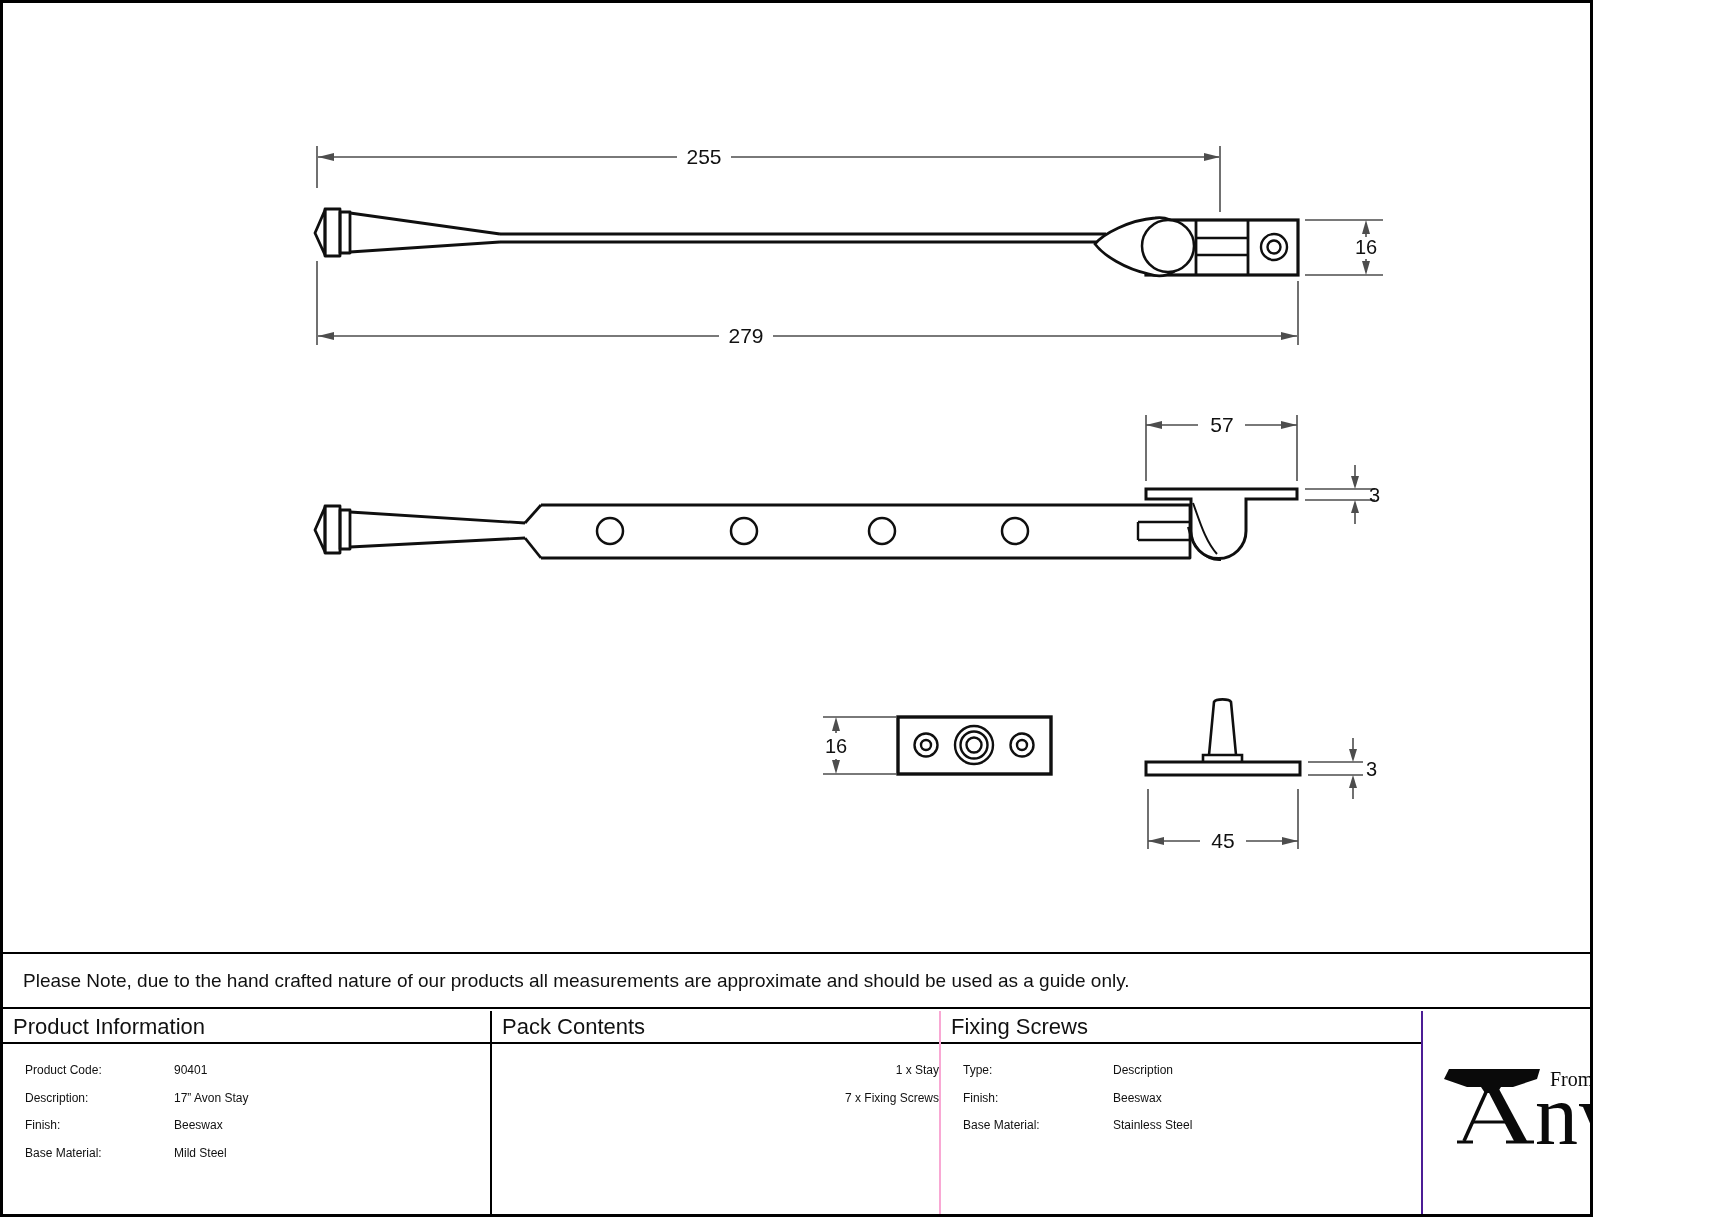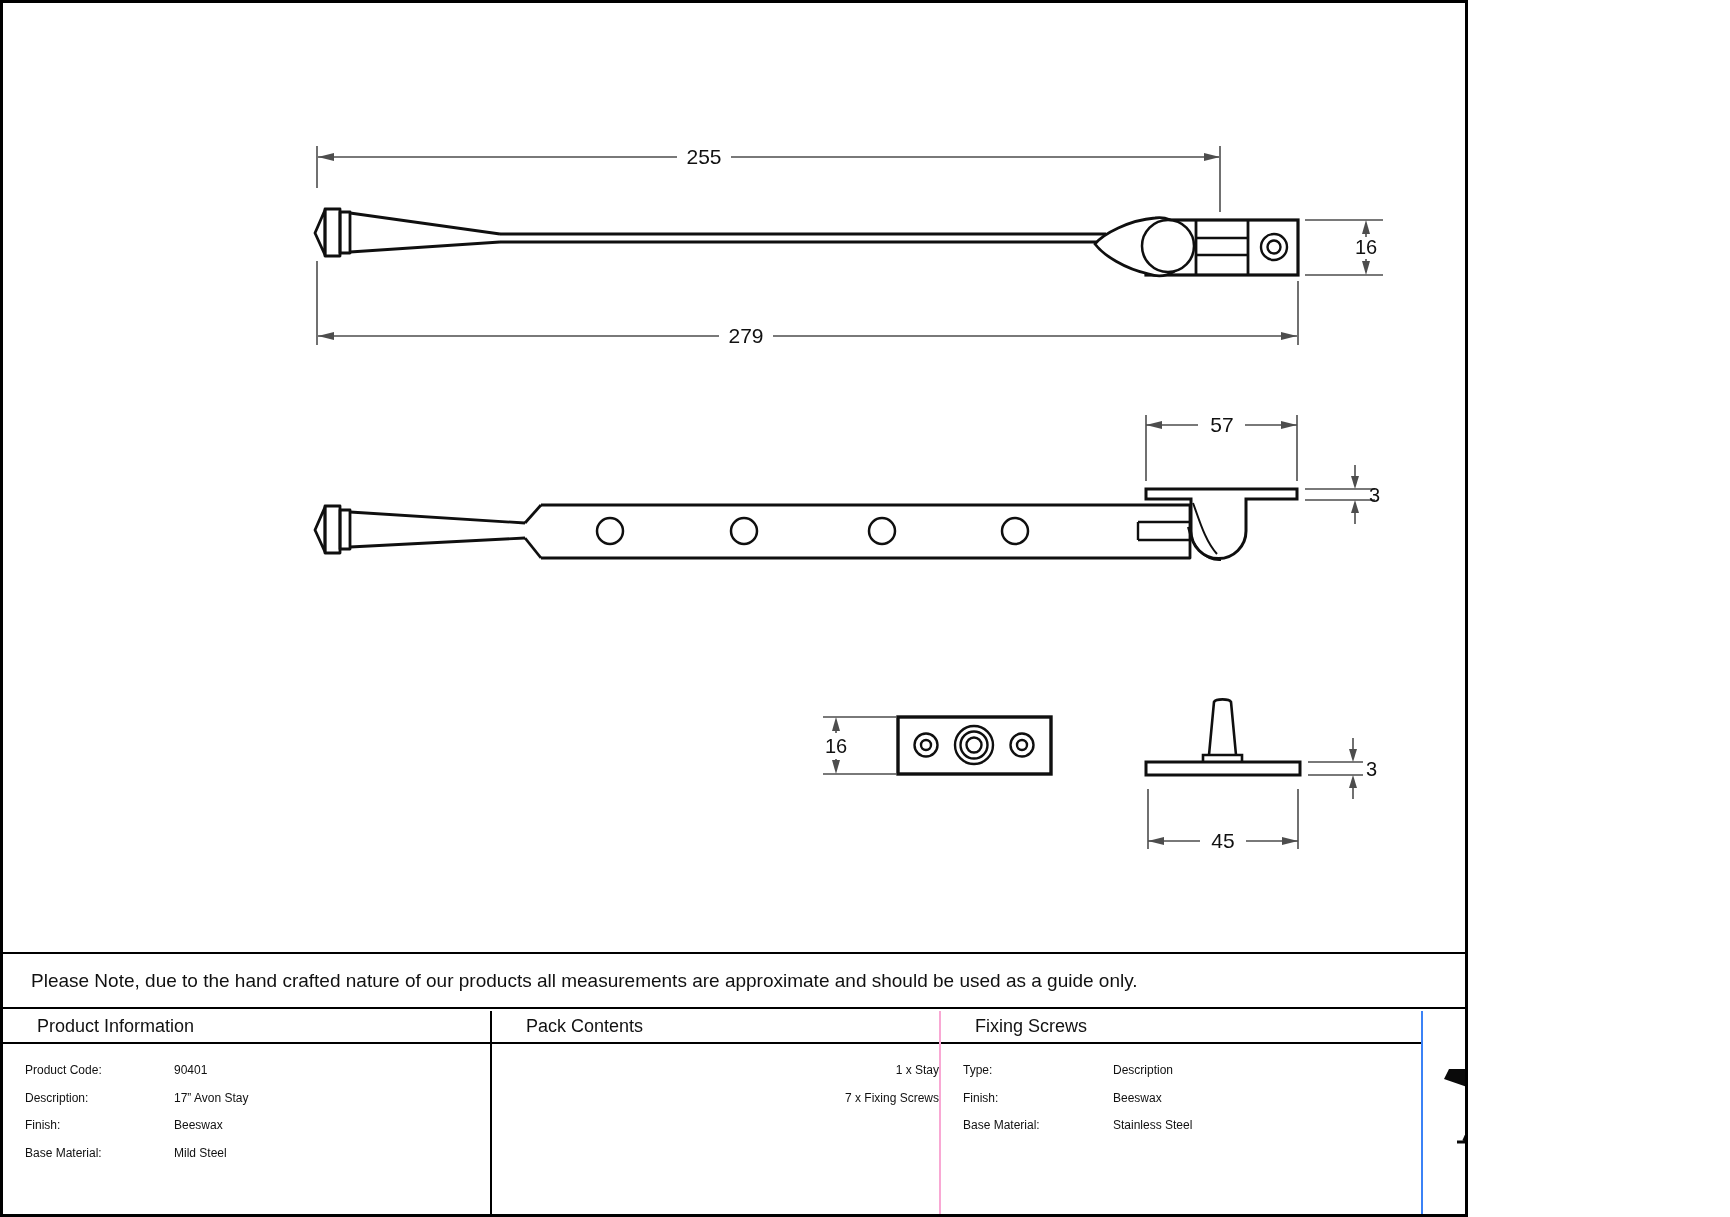--- a/index.html
+++ b/index.html
@@ -1,46 +1,46 @@
 <!DOCTYPE html>
 <html><head>
 <meta charset="utf-8">
 <style>
   html,body{margin:0;padding:0;background:#ffffff;}
   .page{
     position:relative;
-    width:1468px;height:1217px;
+    width:1593px;height:1217px;
     box-sizing:border-box;
     background:#ffffff;
     border:3px solid #000000;
     font-family:"Liberation Sans", sans-serif;
     overflow:hidden;
   }
   .drawing-svg{position:absolute;left:0;top:0;}
   
   .note-row{
     position:absolute;left:0;right:0;top:949px;height:57px;
     border-top:2px solid #000;border-bottom:2px solid #000;
     display:flex;align-items:center;
     box-sizing:border-box;
   }
-  .note-row span{padding-left:28px;font-size:19px;color:#111;}
+  .note-row span{padding-left:20px;font-size:19px;color:#111;}
   
   .spec-table{
     position:absolute;left:0;right:0;top:1008px;bottom:0;
     display:flex;box-sizing:border-box;
   }
   .col{box-sizing:border-box;}
   .col-product{width:489px;border-right:2px solid #000;}
   .col-pack{width:449px;border-right:2px solid #f9a8d4;}
-  .col-screws{width:482px;border-right:2px solid #3b82f6;}
+  .col-screws{width:482px;border-right:2px solid #4c1d95;}
   .col-logo{flex:1;position:relative;}
   .col-hdr{
     height:31px;line-height:31px;border-bottom:2px solid #000;
-    padding-left:34px;font-size:18px;color:#111;
+    padding-left:10px;font-size:22px;color:#111;
   }
   .col-body{padding:13px 0 0 22px;font-size:12px;color:#111;}
   .kv-row{line-height:27.5px;white-space:nowrap;}
   .kv-label{display:inline-block;width:149px;}
   .col-screws .kv-label{width:150px;}
   .pack-item{line-height:27.5px;text-align:right;}
   .logo-svg{position:absolute;left:0;top:0;}
 </style>
 </head>
 <body>

